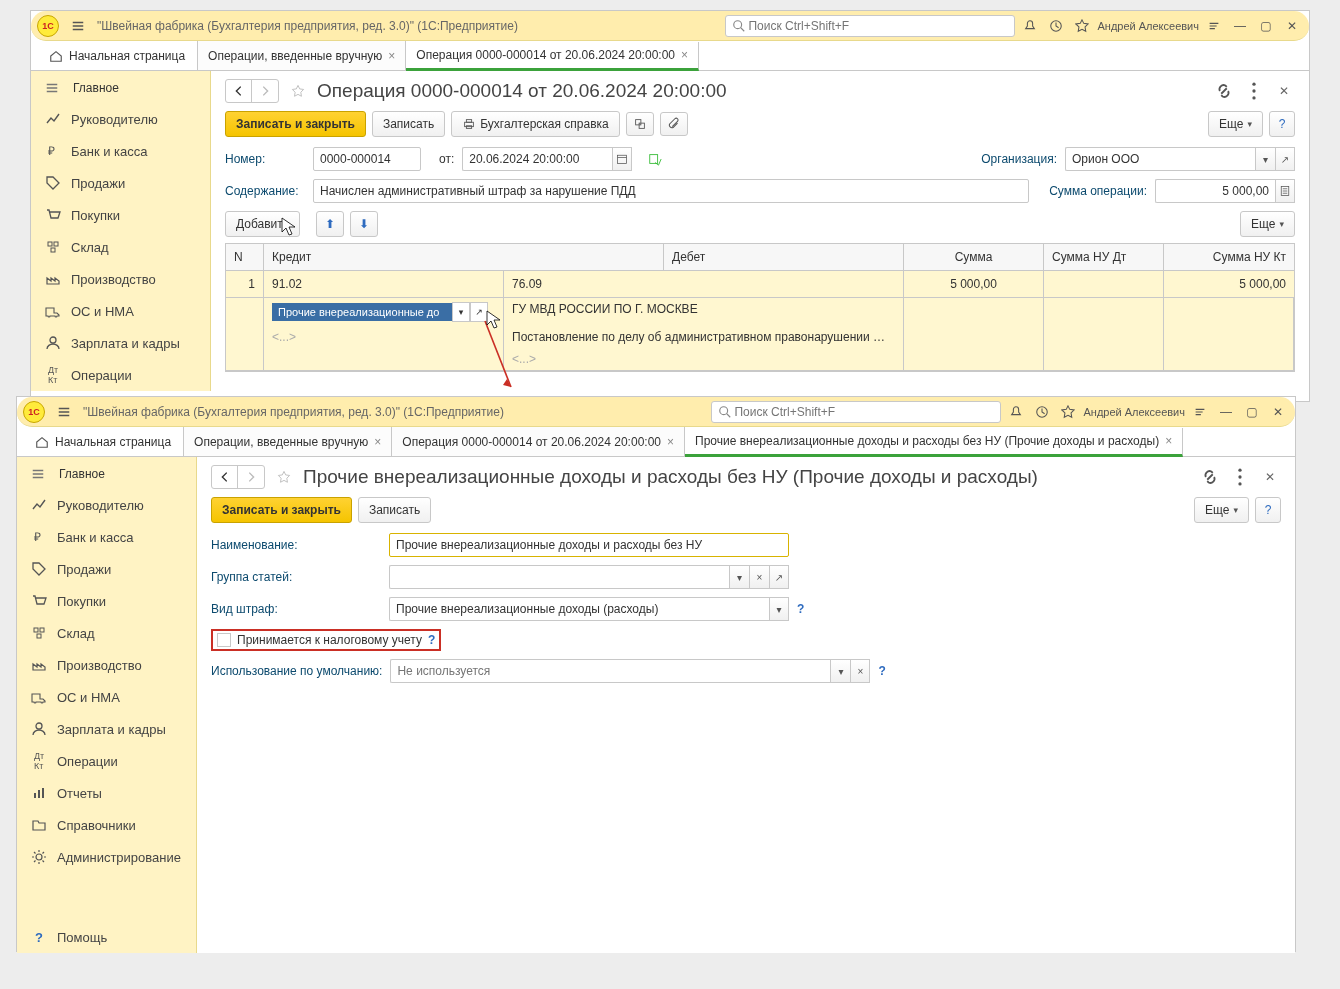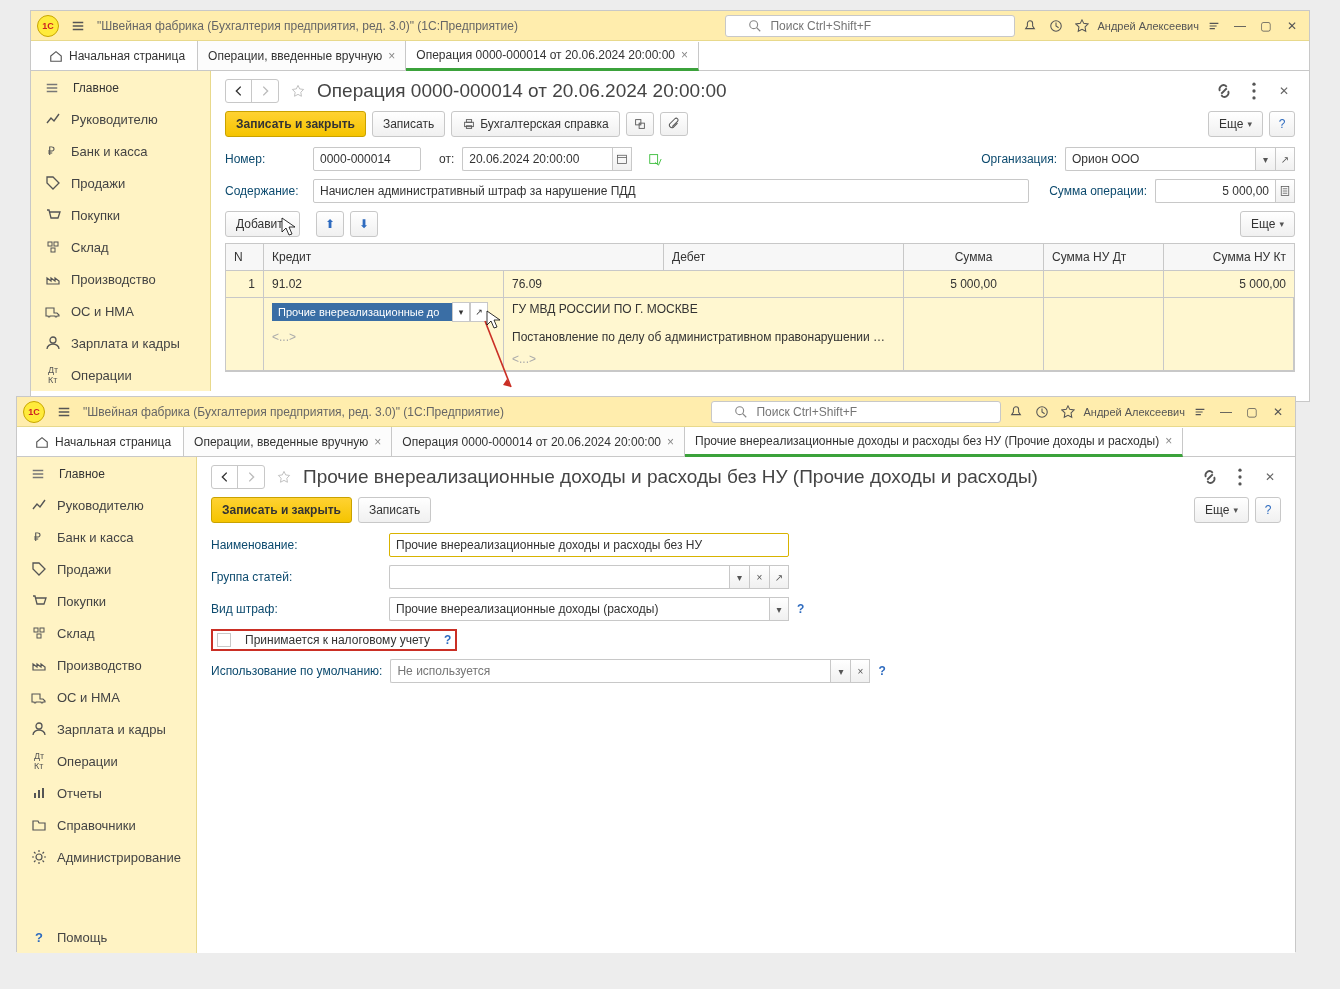--- a/index.html
+++ b/index.html
@@ -13,26 +13,26 @@
     --gray-soft:#F7F7F7;
     --row-yellow:#FFF7D0;
     --text-dark:#333;
     --text-gray:#666;
     --link-blue:#2E6BBF;
     --red:#CA2F25;
   }
   *{box-sizing:border-box;}
   body{margin:0;padding:10px;background:#EDEDED;font-family:Arial,Helvetica,sans-serif;font-size:12px;color:var(--text-dark);}
   .app-window{background:#fff;border:1px solid var(--gray-border);width:1280px;margin:0 auto;position:relative;}
-  .titlebar{display:flex;align-items:center;height:30px;background:var(--yellow-title);padding:0 6px;border-bottom:1px solid #E8D98C;gap:8px;}
+  .titlebar{display:flex;align-items:center;height:30px;background:var(--yellow-title);padding:0 6px;border-bottom:1px solid #E8D98C;gap:8px;border-radius:15px;}
   .logo-1c{display:inline-flex;align-items:center;justify-content:center;width:22px;height:22px;background:#FFEB3B;border-radius:50%;border:1px solid #C8A600;font-size:9px;font-weight:bold;color:#C22;}
   .ic{display:inline-flex;align-items:center;justify-content:center;width:22px;height:22px;color:#555;cursor:pointer;}
   .ic svg{width:14px;height:14px;}
   .titlebar .title-text{color:var(--text-gray);font-size:12px;white-space:nowrap;}
-  .search-box{display:flex;align-items:center;background:#fff;border:1px solid var(--gray-border);border-radius:3px;height:22px;width:290px;padding:0 22px;gap:6px;}
+  .search-box{display:flex;align-items:center;background:#fff;border:1px solid var(--gray-border);border-radius:3px;height:22px;width:290px;padding:0 6px;}
   .search-box input{border:none;outline:none;font-size:12px;color:#999;flex:1;}
   .user-label{color:#555;font-size:11px;}
   .titlebar .rspace{margin-left:auto;display:flex;align-items:center;gap:4px;}
   .win-btn{width:22px;height:22px;display:inline-flex;align-items:center;justify-content:center;cursor:pointer;color:#555;}
   .tabs-bar{display:flex;align-items:flex-end;height:30px;background:#fff;border-bottom:1px solid var(--gray-border);padding-left:6px;}
   .home-tab{display:flex;align-items:center;height:29px;padding:0 12px;border-right:1px solid var(--gray-border);cursor:pointer;gap:6px;}
   .tab{display:flex;align-items:center;height:29px;padding:0 10px;border-right:1px solid var(--gray-border);cursor:pointer;gap:6px;font-size:12px;background:#fcfcfc;}
   .tab.active{background:#fff;border-bottom:3px solid #3BA23B;position:relative;margin-bottom:-1px;}
   .tab .close-x{color:#888;font-size:12px;}
   .body-split{display:flex;min-height:300px;}
@@ -78,21 +78,21 @@
   .grid-row{display:flex;border-bottom:1px solid var(--gray-border);background:var(--row-yellow);}
   .grid-subrow{display:flex;background:var(--row-yellow);}
   .grid-subrow .cell{border-right:1px solid var(--gray-border);padding:4px 8px;}
   .sel-field{display:inline-flex;align-items:center;}
   .sel-field .sel-text{background:#3A6EA5;color:#fff;padding:3px 6px;font-size:11px;display:inline-block;width:180px;white-space:nowrap;overflow:hidden;}
   .sel-field .mini-btn{width:18px;height:20px;border:1px solid var(--gray-border);background:#fff;display:inline-flex;align-items:center;justify-content:center;font-size:9px;cursor:pointer;}
   .placeholder-empty{color:#AAA;}
   .cursor-arrow{position:absolute;pointer-events:none;z-index:50;}
   .red-arrow{position:absolute;pointer-events:none;z-index:40;}
   .newwin-offset{margin-top:-6px;margin-left:6px;}
-  .red-box{border:2px solid var(--red);padding:2px 4px;display:inline-flex;align-items:center;gap:14px;}
+  .red-box{border:2px solid var(--red);padding:2px 4px;display:inline-flex;align-items:center;gap:6px;}
   .checkbox{width:14px;height:14px;border:1px solid var(--gray-border);background:#fff;}
   .help-q{color:var(--link-blue);font-weight:bold;cursor:pointer;}
   .yellow-input{border:1px solid #D8B300;background:#fff;}
   .drop-caret{font-size:9px;color:#555;}
   .tiny-ic{width:14px;height:14px;display:inline-flex;}
 </style>
 </head>
 <body>
 
 <div class="app-window" style="height:392px;">

